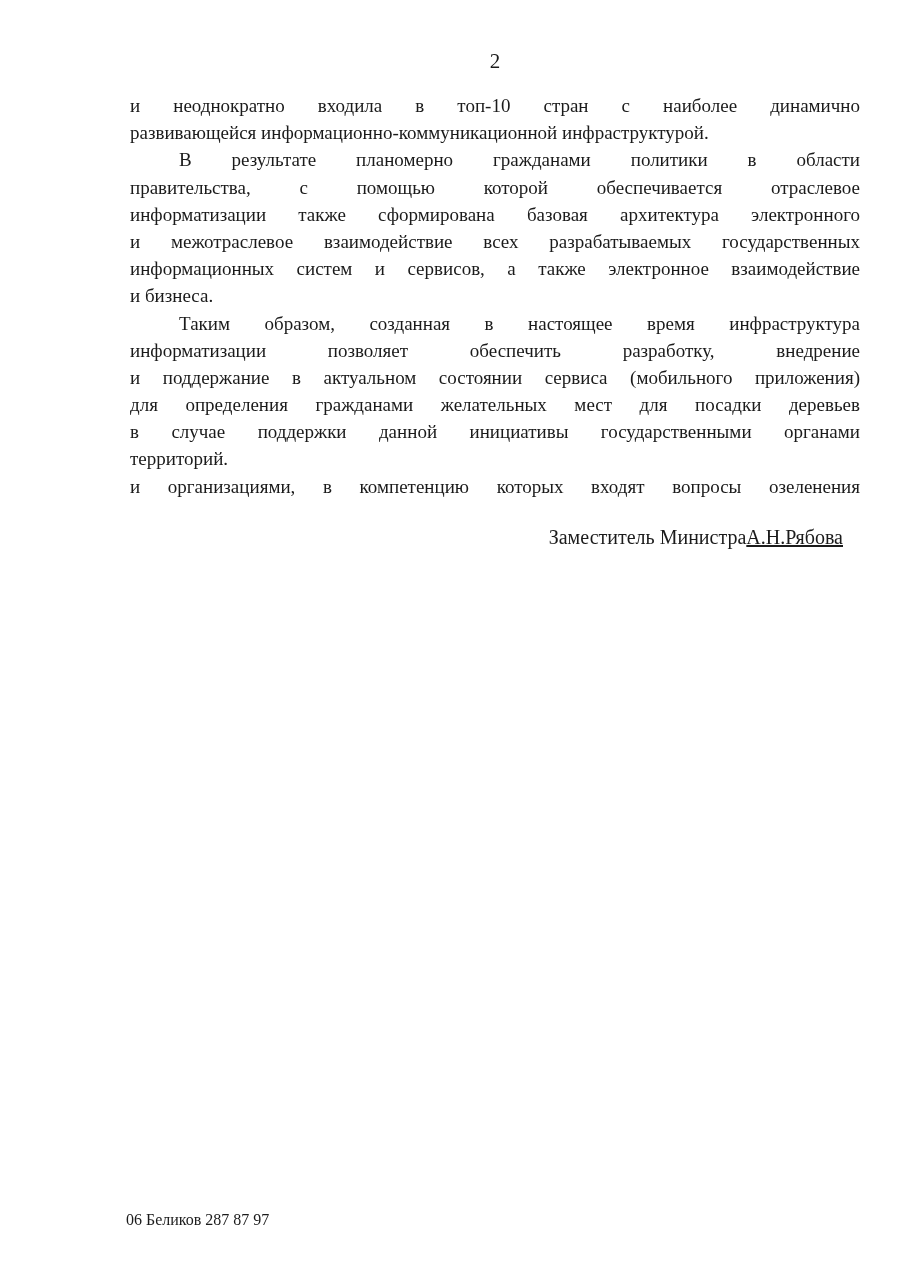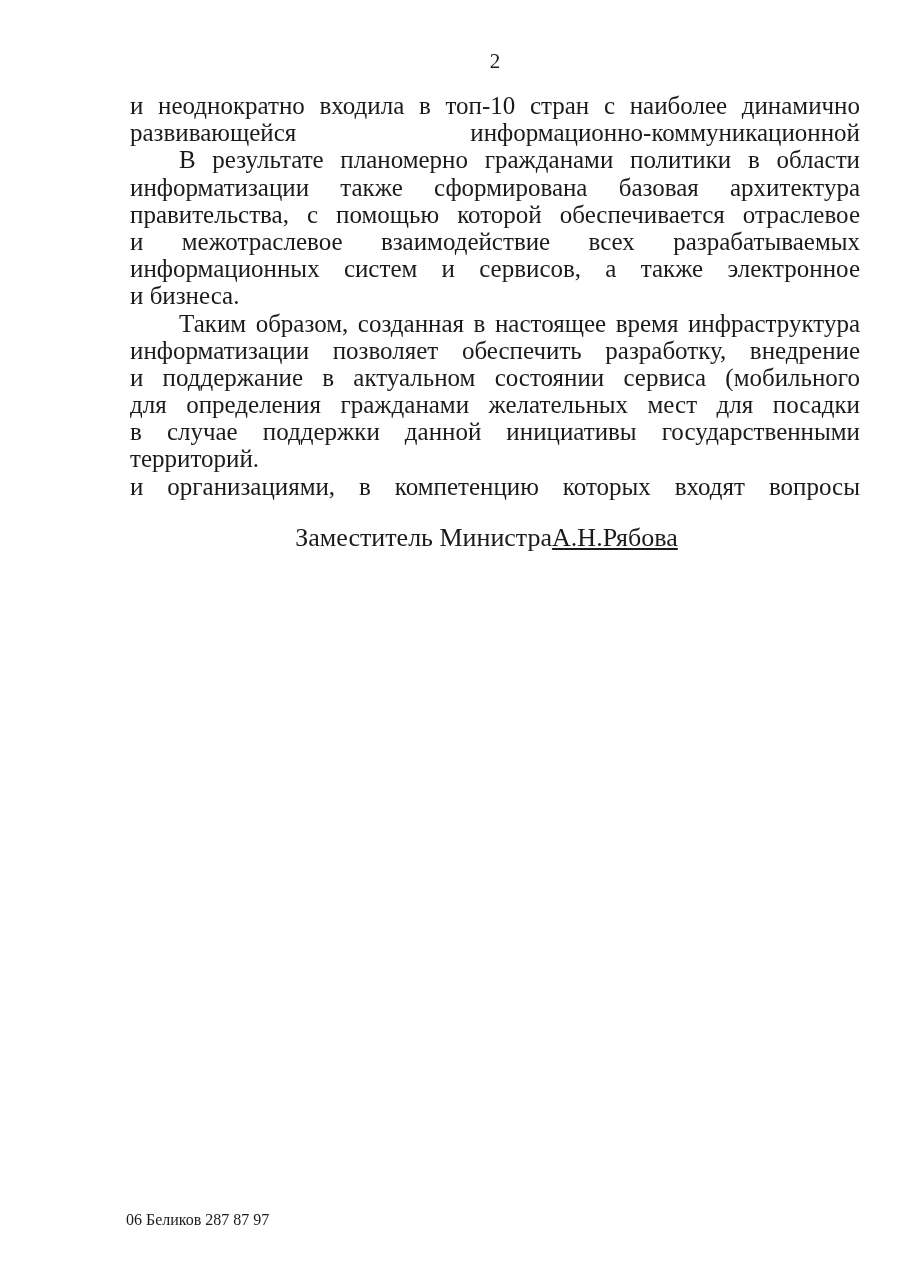--- a/index.html
+++ b/index.html
@@ -24,40 +24,40 @@
   }
   .pageno {
     text-align: center;
     font-size: 21px;
     line-height: 27px;
   }
   .body-text {
     margin-top: 17px;
   }
   .line {
-    font-size: 25px;
+    font-size: 19px;
     line-height: 27.2px;
     height: 27.2px;
     overflow: hidden;
     text-align: justify;
     text-align-last: justify;
     white-space: normal;
   }
   .line.indent {
     padding-left: 49px;
   }
   .line.final {
     text-align-last: left;
   }
   .signature {
     display: flex;
-    justify-content: center;
+    justify-content: flex-end;
     align-items: baseline;
     margin-top: 24px;
-    font-size: 26px;
+    font-size: 20px;
     line-height: 27.2px;
   }
   .sig-name {
     margin-right: 17px;
     text-decoration: underline;
   }
   .footer-note {
     position: absolute;
     left: 126px;
     top: 1210px;
@@ -69,22 +69,22 @@
 <body>
 
 <div class="page">
   <div class="content">
     <div class="pageno">2</div>
 
     <div class="body-text">
         <div class="line">и неоднократно входила в топ-10 стран с наиболее динамично</div>
         <div class="line final">развивающейся информационно-коммуникационной инфраструктурой.</div>
         <div class="line indent">В результате планомерно гражданами политики в области</div>
+        <div class="line">правительства, с помощью которой обеспечивается отраслевое</div>
         <div class="line">информатизации также сформирована базовая архитектура электронного</div>
-        <div class="line">правительства, с помощью которой обеспечивается отраслевое</div>
         <div class="line">и межотраслевое взаимодействие всех разрабатываемых государственных</div>
         <div class="line">информационных систем и сервисов, а также электронное взаимодействие</div>
         <div class="line final">и бизнеса.</div>
         <div class="line indent">Таким образом, созданная в настоящее время инфраструктура</div>
         <div class="line">информатизации позволяет обеспечить разработку, внедрение</div>
         <div class="line">и поддержание в актуальном состоянии сервиса (мобильного приложения)</div>
         <div class="line">для определения гражданами желательных мест для посадки деревьев</div>
         <div class="line">в случае поддержки данной инициативы государственными органами</div>
         <div class="line final">территорий.</div>
         <div class="line">и организациями, в компетенцию которых входят вопросы озеленения</div>

